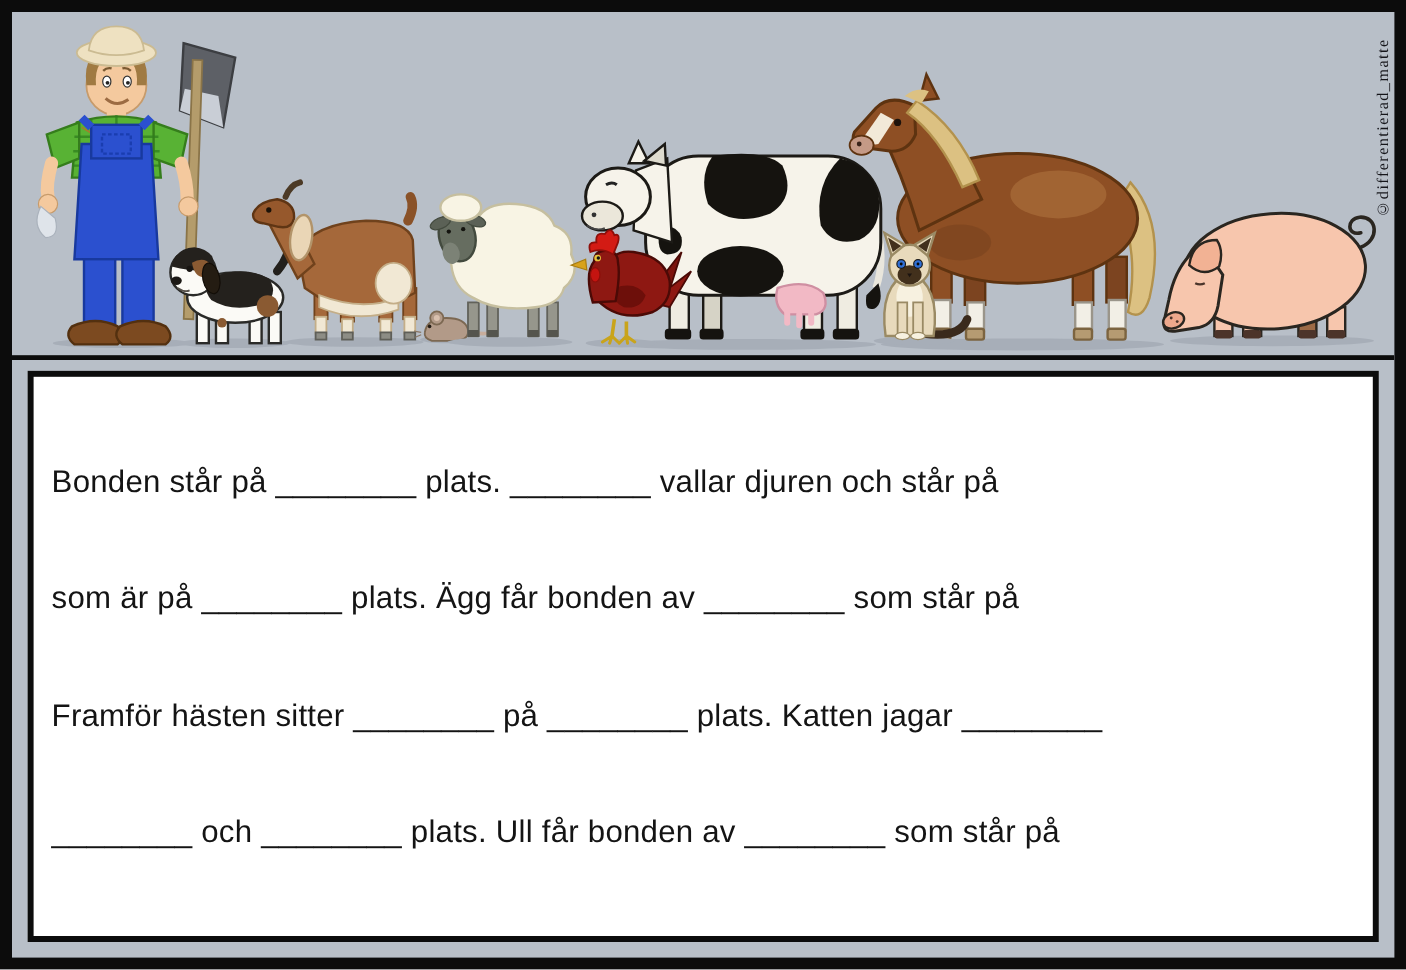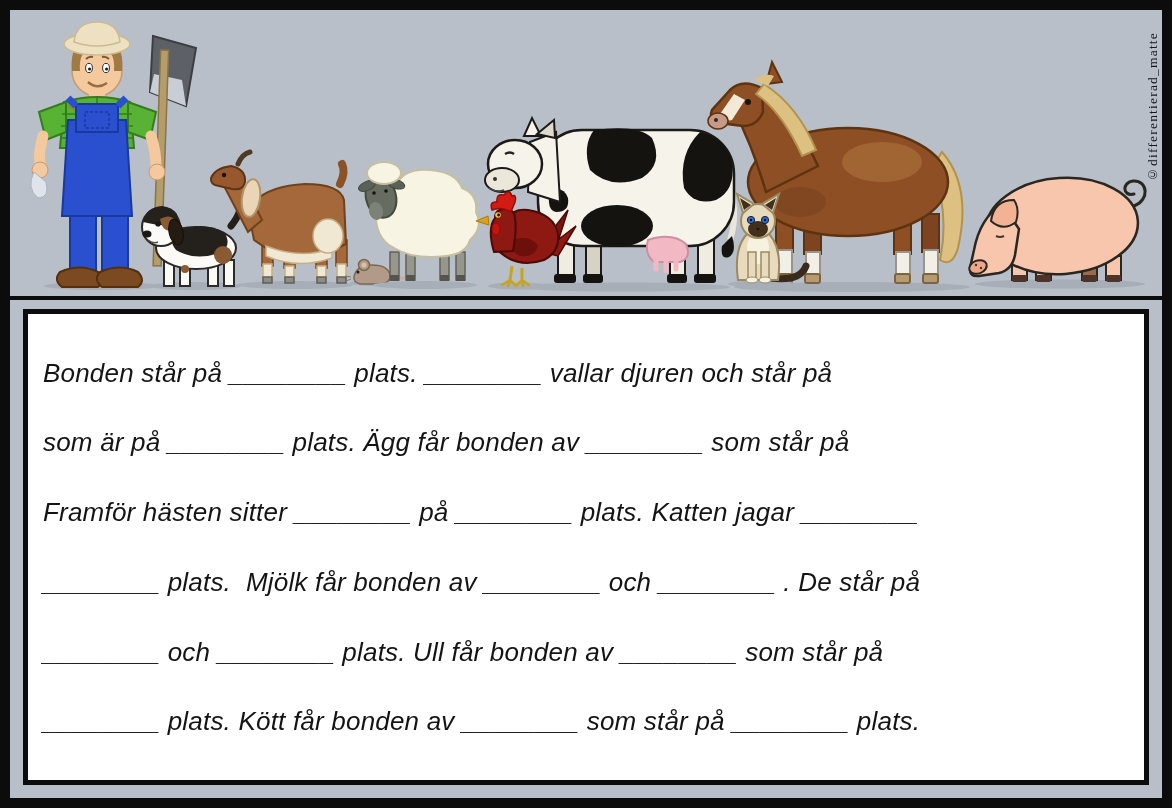--- a/index.html
+++ b/index.html
@@ -18,21 +18,21 @@
     letter-spacing:1.2px;white-space:nowrap;
   }
   .bottom{flex:1;box-sizing:border-box;padding:9px 13px 13px 13px;display:flex;}
   .textbox{
     flex:1;background:#ffffff;border:5px solid #0c0c0c;
     display:flex;flex-direction:column;justify-content:space-evenly;
     padding:2px 15px;box-sizing:border-box;overflow:hidden;
   }
   .ws-line{
     font-size:26px;color:#141414;white-space:pre;
-    letter-spacing:0.2px;line-height:1;font-style:italic;
+    letter-spacing:0.2px;line-height:1;
   }
 </style>
 </head>
 <body>
 
 <div class="page">
 
   <div class="scene">
     <svg viewBox="0 0 1152 282" preserveAspectRatio="xMidYMax meet">
 
@@ -284,19 +284,17 @@
     </svg>
 
     <div class="watermark">©differentierad_matte</div>
   </div>
 
   <div class="bottom">
     <div class="textbox">
       <div class="ws-line">Bonden står på ________ plats. ________ vallar djuren och står på</div>
       <div class="ws-line">som är på ________ plats. Ägg får bonden av ________ som står på</div>
       <div class="ws-line">Framför hästen sitter ________ på ________ plats. Katten jagar ________</div>
-      <div class="ws-line">________ plats.  Mjölk får bonden av ________ och ________ . De står på</div>
       <div class="ws-line">________ och ________ plats. Ull får bonden av ________ som står på</div>
-      <div class="ws-line">________ plats. Kött får bonden av ________ som står på ________ plats.</div>
     </div>
   </div>
 
 </div>
 
 </body></html>

